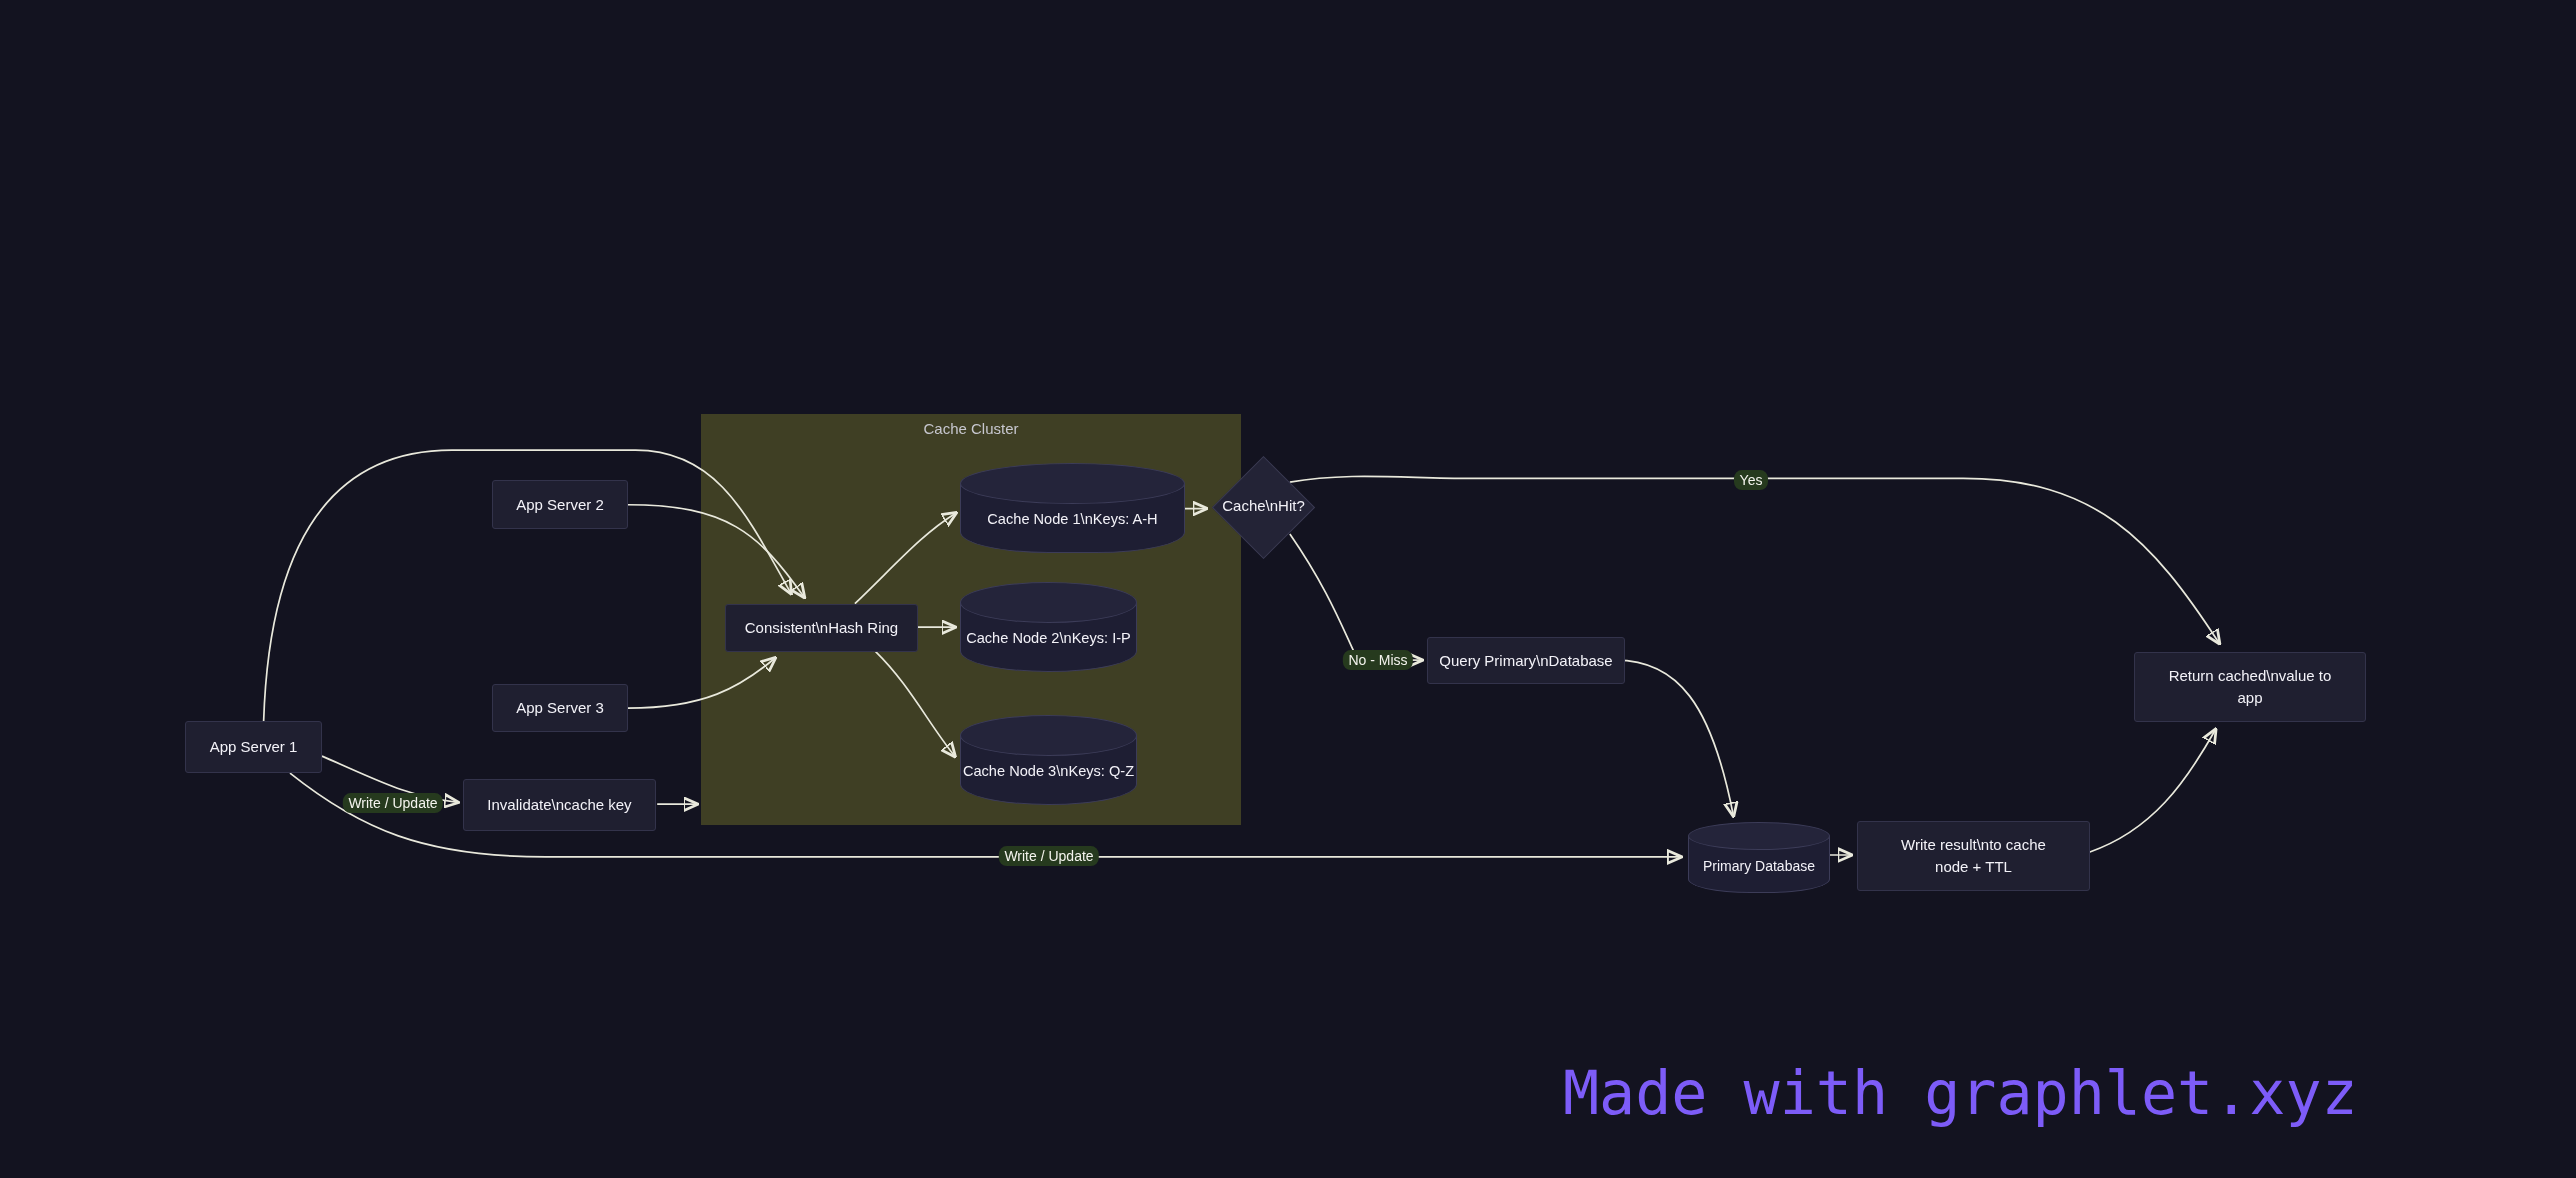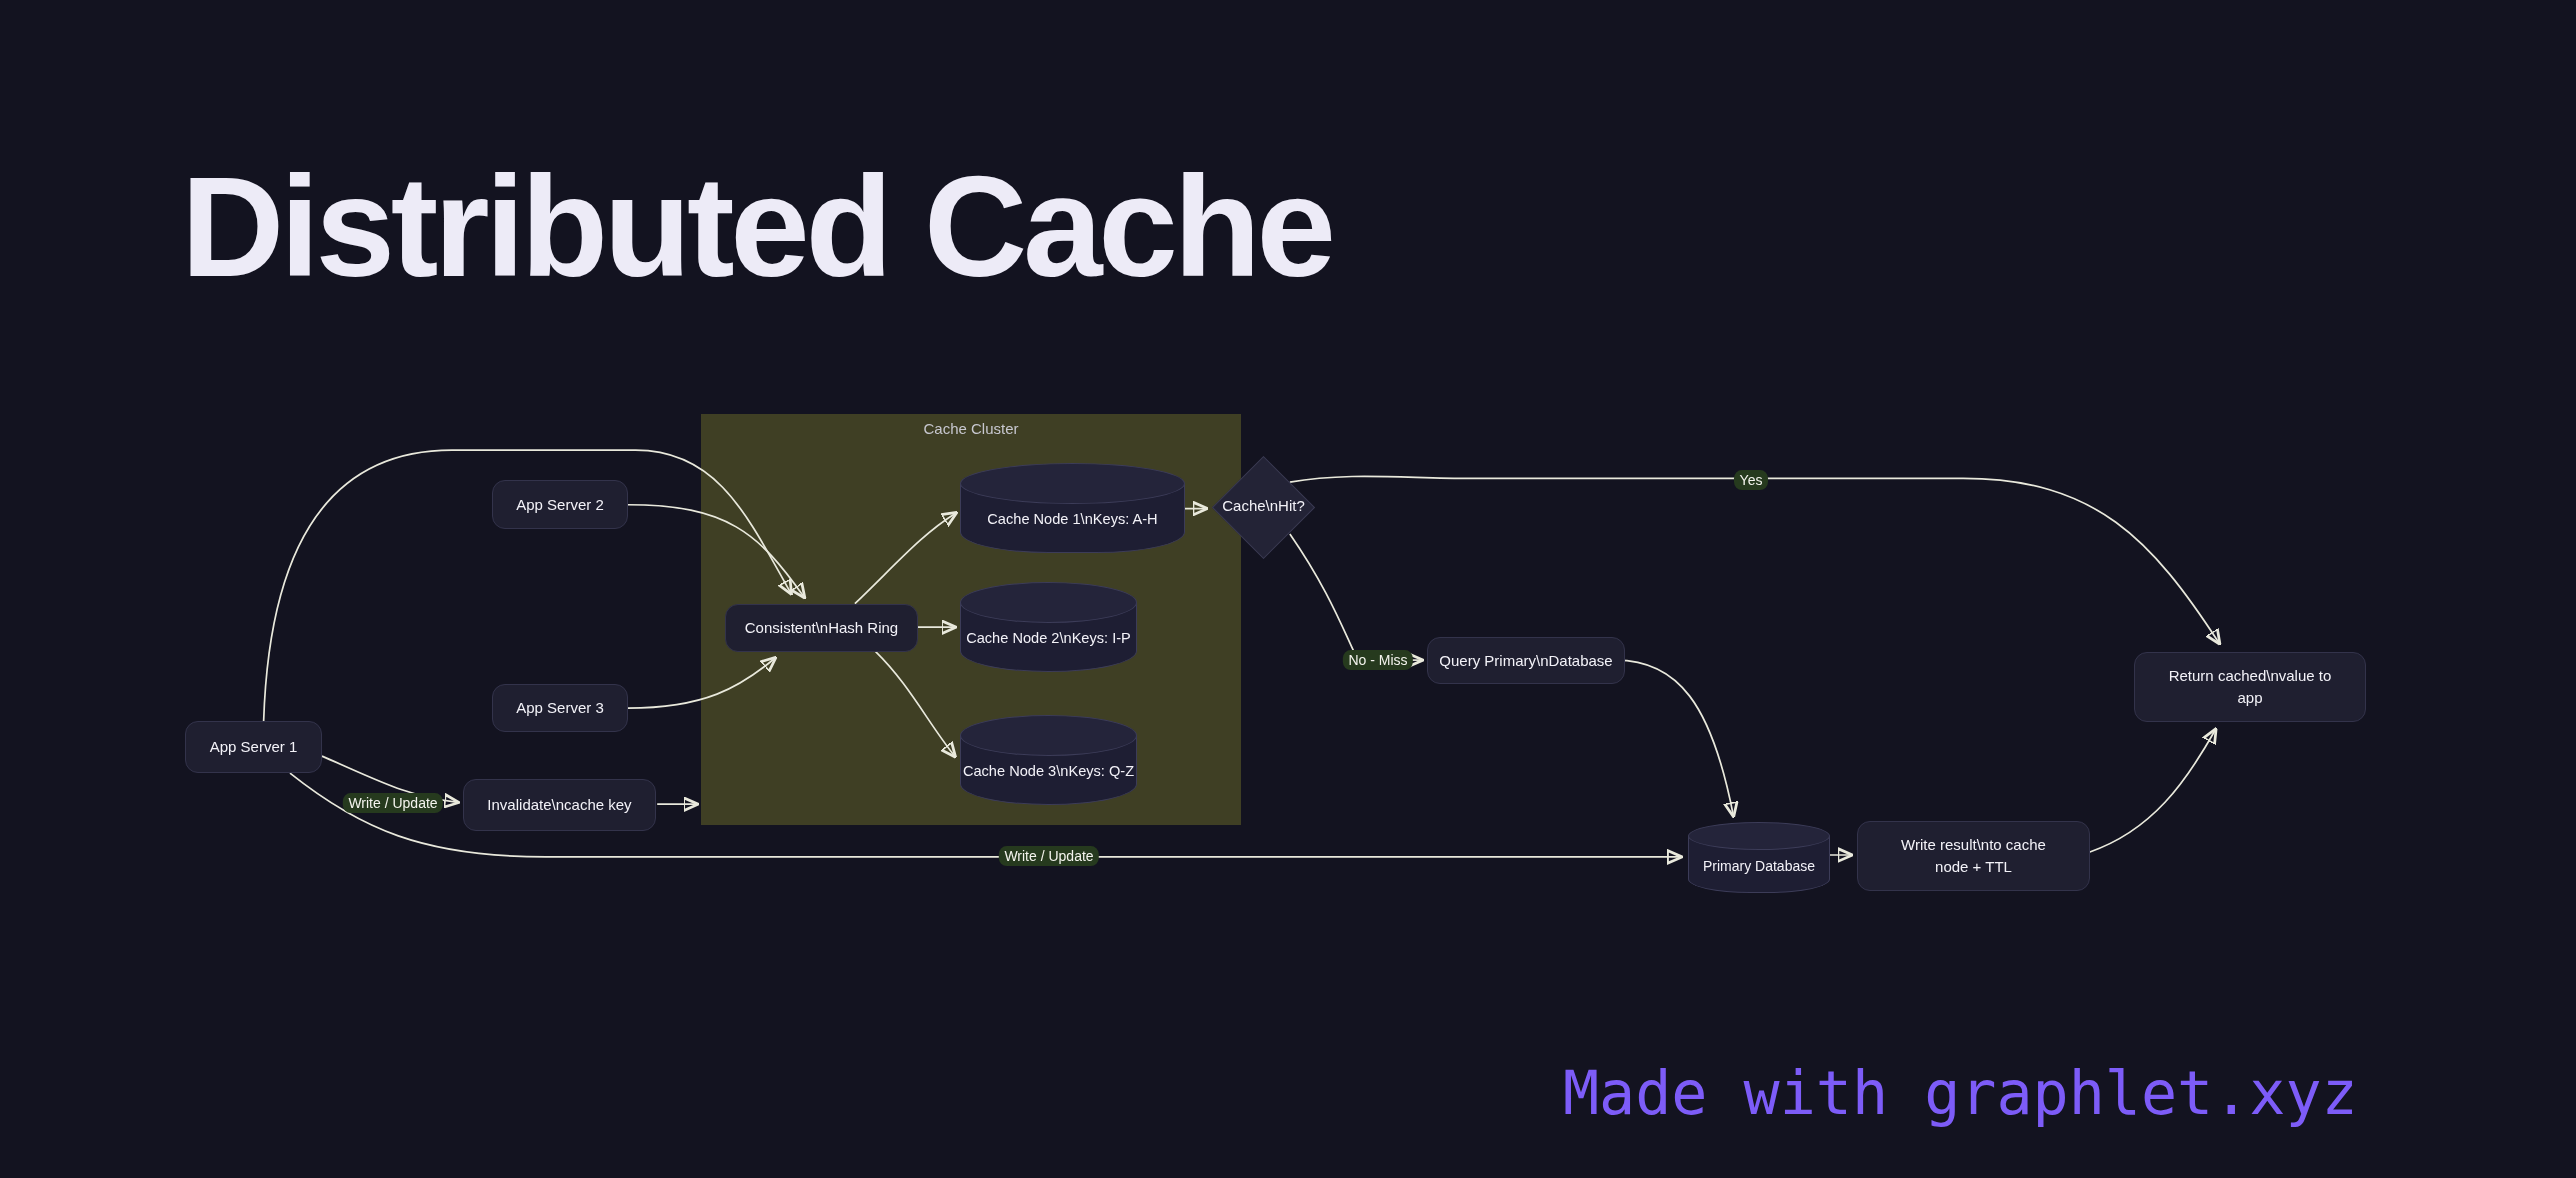--- a/index.html
+++ b/index.html
@@ -26,21 +26,21 @@
   .cluster-title{
     position:absolute;left:0;right:0;top:5.6px;text-align:center;
     font-size:15px;color:#c7c7cf;
   }
   
   svg.edges{position:absolute;left:0;top:0;z-index:1;pointer-events:none;}
   svg.edges path,svg.edges line{stroke:#e9e9dc;stroke-width:1.8;fill:none;}
   
   .node{
     position:absolute;box-sizing:border-box;z-index:2;
-    background:#1f1f30;border:1.4px solid #33334b;border-radius:13px;
+    background:#1f1f30;border:1.4px solid #33334b;border-radius:3px;
     color:#f3f2f8;font-size:15px;line-height:1.45;
     display:flex;align-items:center;justify-content:center;text-align:center;
   }
   
   .diamond-shape{
     position:absolute;left:1227px;top:471px;width:73px;height:73px;
     background:#232336;border:1.4px solid #3a3a52;transform:rotate(45deg);
     z-index:2;box-sizing:border-box;
   }
   .diamond-label{
@@ -156,17 +156,16 @@
     <div class="cyl-body"></div>
     <div class="cyl-top"></div>
     <div class="cyl-label">Primary Database</div>
   </div>
 
   <div class="edge-label" style="left:393px;top:803px;">Write / Update</div>
   <div class="edge-label" style="left:1049px;top:856px;">Write / Update</div>
   <div class="edge-label" style="left:1751px;top:480px;">Yes</div>
   <div class="edge-label" style="left:1378px;top:660px;">No - Miss</div>
 
-  <div class="page-title">Distributed Cache</div>
   <div class="footer-credit">Made with graphlet.xyz</div>
 
 </div>
 
 
 </body></html>

